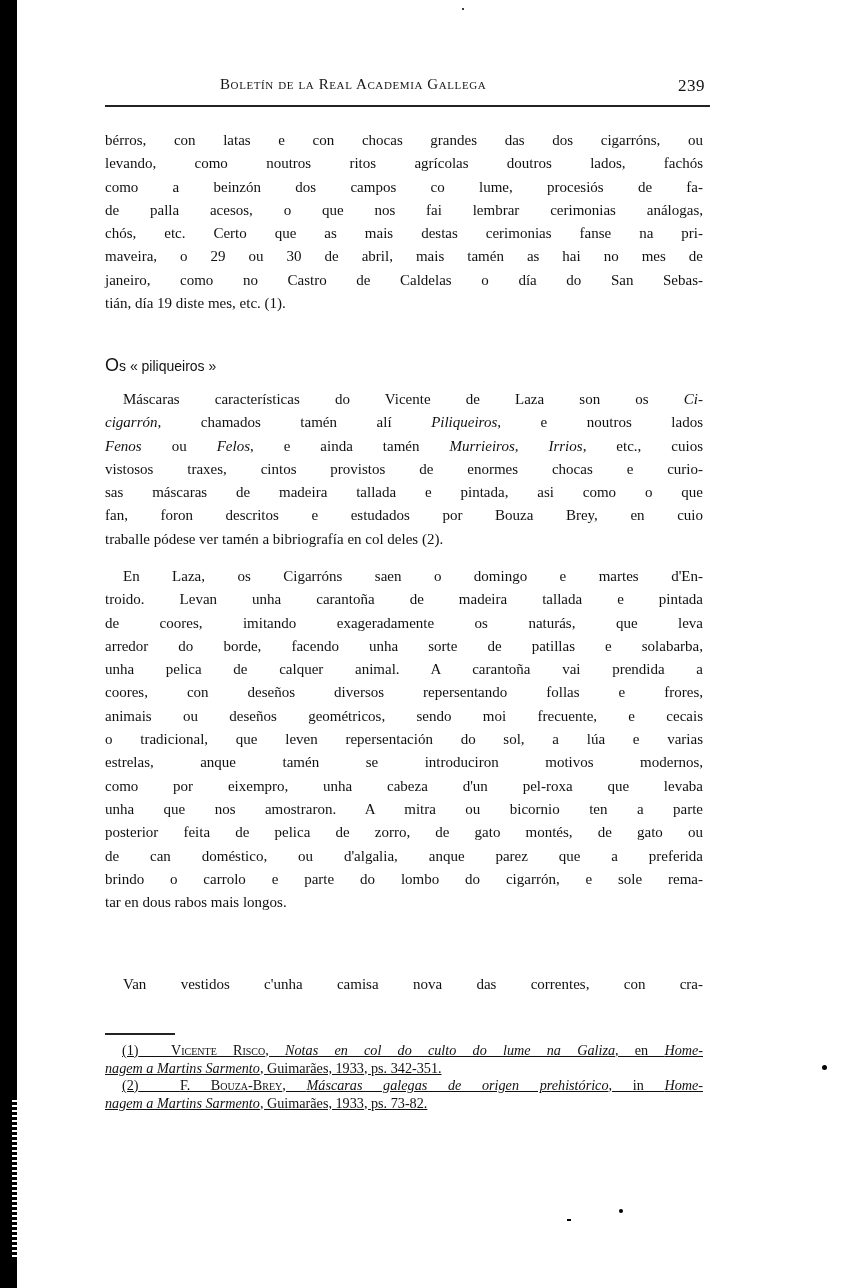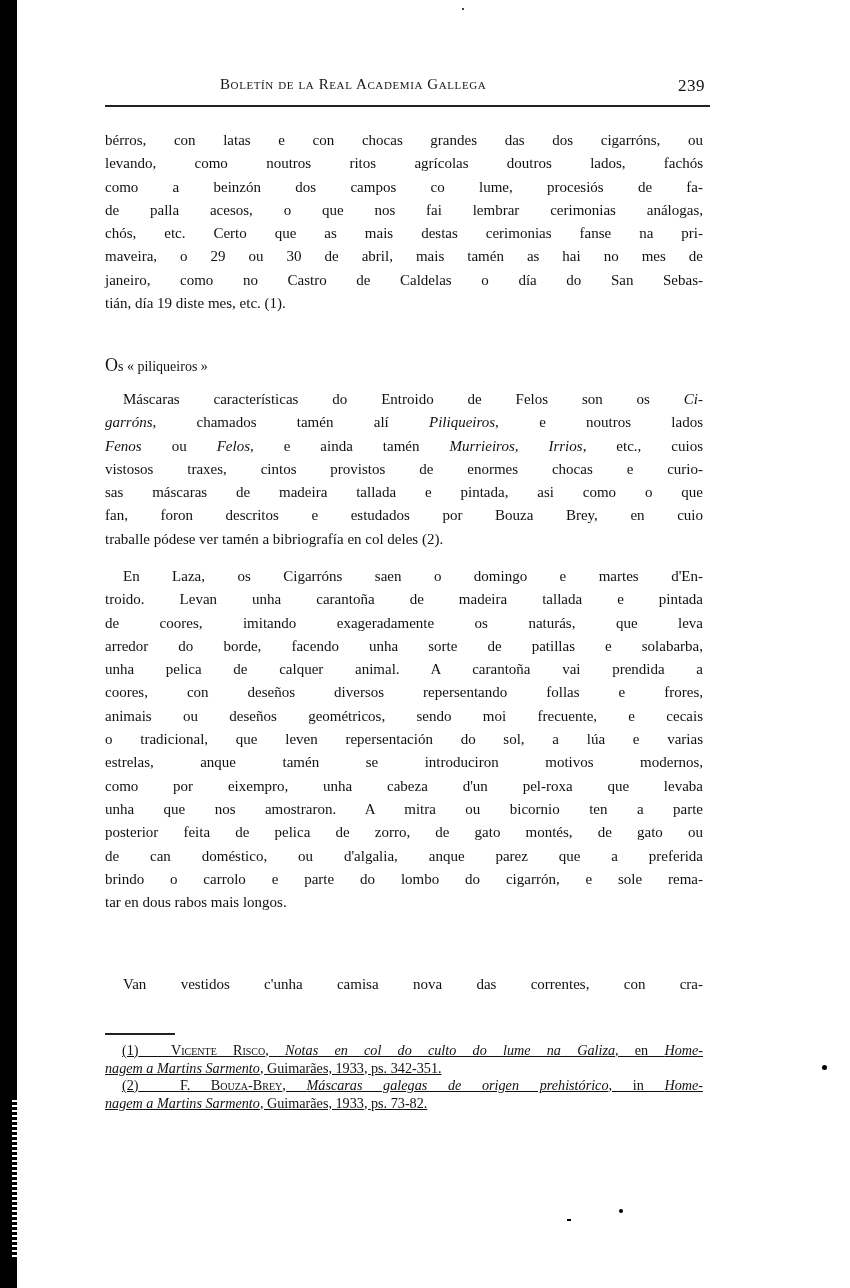--- a/index.html
+++ b/index.html
@@ -85,21 +85,21 @@
     white-space: nowrap;
   }
   .line.last {
     text-align-last: left;
   }
   .indent { padding-left: 18px; }
   .section-heading {
     position: absolute;
     left: 0;
     top: 283px;
-    font-family: Liberation Serif, serif;
+    font-family: Liberation Sans, sans-serif;
     font-size: 14px;
     color: #111;
     text-align: right;
   }
   .section-heading .big-o {
     font-size: 18px;
   }
   .para-2 { top: 316px; }
   .para-3 { top: 493px; }
   .para-4 { top: 901px; }
@@ -160,22 +160,22 @@
     <span class="line">janeiro, como no Castro de Caldelas o día do San Sebas-</span>
     <span class="line last">tián, día 19 diste mes, etc. (1).</span>
   </div>
 
   <div class="section-heading">
     <span class="big-o">O</span><span>s</span>
     <span>« piliqueiros »</span>
   </div>
 
   <div class="body-text para-2">
-      <span class="line indent"><span>Máscaras características do Entroido de Felos son os </span><i>Ci-</i></span>
-      <span class="line"><i>garróns</i><span>, chamados tamén alí </span><i>Piliqueiros</i><span>, e noutros lados</span></span>
+      <span class="line indent"><span>Máscaras características do Vicente de Laza son os </span><i>Ci-</i></span>
+      <span class="line"><i>cigarrón</i><span>, chamados tamén alí </span><i>Piliqueiros</i><span>, e noutros lados</span></span>
       <span class="line"><i>Fenos</i><span> ou </span><i>Felos</i><span>, e ainda tamén </span><i>Murrieiros, Irrios</i><span>, etc., cuios</span></span>
       <span class="line"><span>vistosos traxes, cintos provistos de enormes chocas e curio-</span></span>
       <span class="line"><span>sas máscaras de madeira tallada e pintada, asi como o que</span></span>
       <span class="line"><span>fan, foron descritos e estudados por Bouza Brey, en cuio</span></span>
       <span class="line last"><span>traballe pódese ver tamén a bibriografía en col deles (2).</span></span>
     </div>
 
   <div class="body-text para-3">
     <span class="line indent">En Laza, os Cigarróns saen o domingo e martes d'En-</span>
     <span class="line">troido. Levan unha carantoña de madeira tallada e pintada</span>

